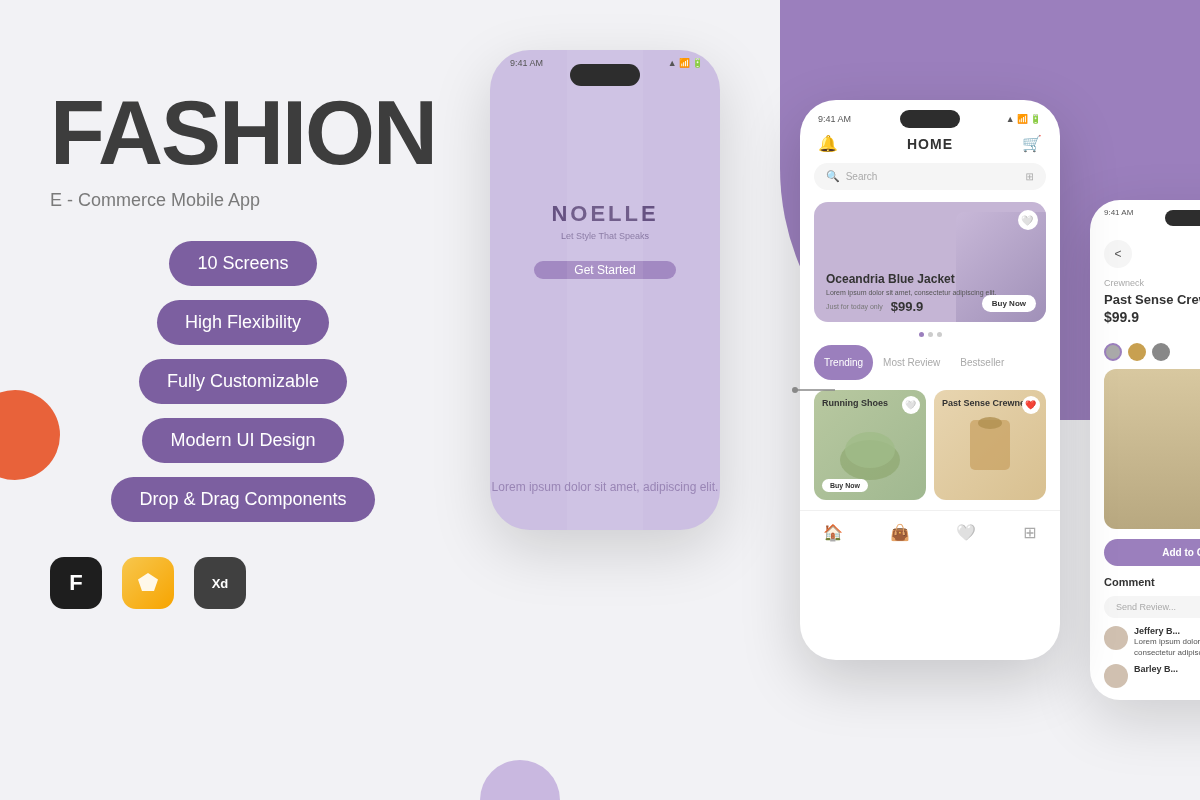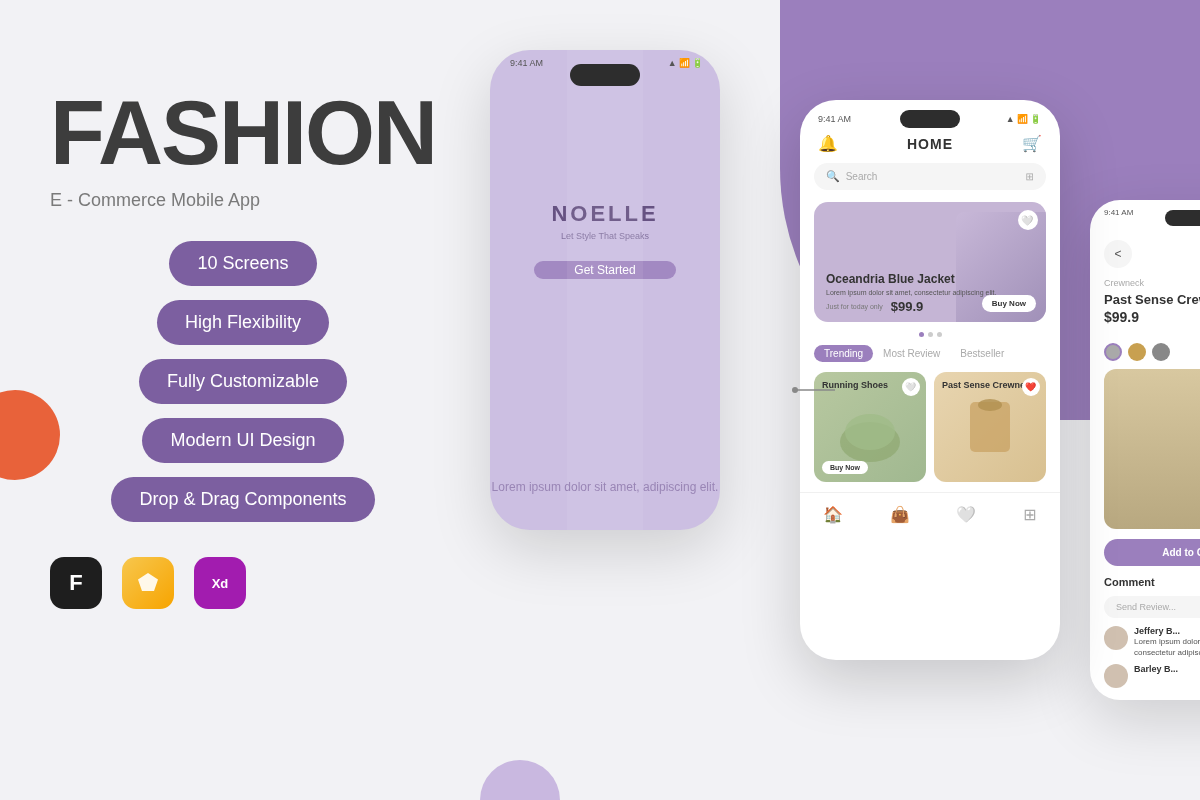--- a/index.html
+++ b/index.html
@@ -96,21 +96,21 @@
       border-radius: 14px;
       display: flex;
       align-items: center;
       justify-content: center;
       font-size: 22px;
       font-weight: bold;
       color: white;
     }
     .figma-icon { background: #1e1e1e; }
     .sketch-icon { background: #f7b500; }
-    .xd-icon { background: #a21caf; }
+    .xd-icon { background: #404040; }
 
     
     .phone-1 {
       position: absolute;
       left: 490px;
       top: 50px;
       width: 230px;
       height: 480px;
       background: #c8bae0;
       border-radius: 40px;
@@ -358,21 +358,21 @@
     .dot.active { background: #9b7fbd; }
     .phone-2-tabs {
       display: flex;
       gap: 0;
       padding: 0 14px;
       margin-bottom: 10px;
     }
     .tab-item {
       font-size: 10px;
       color: #aaa;
-      padding: 3px 10px;
+      padding: 12px 10px;
       border-radius: 20px;
     }
     .tab-item.active {
       background: #9b7fbd;
       color: white;
     }
     .phone-2-products {
       display: flex;
       gap: 8px;
       padding: 0 14px;

